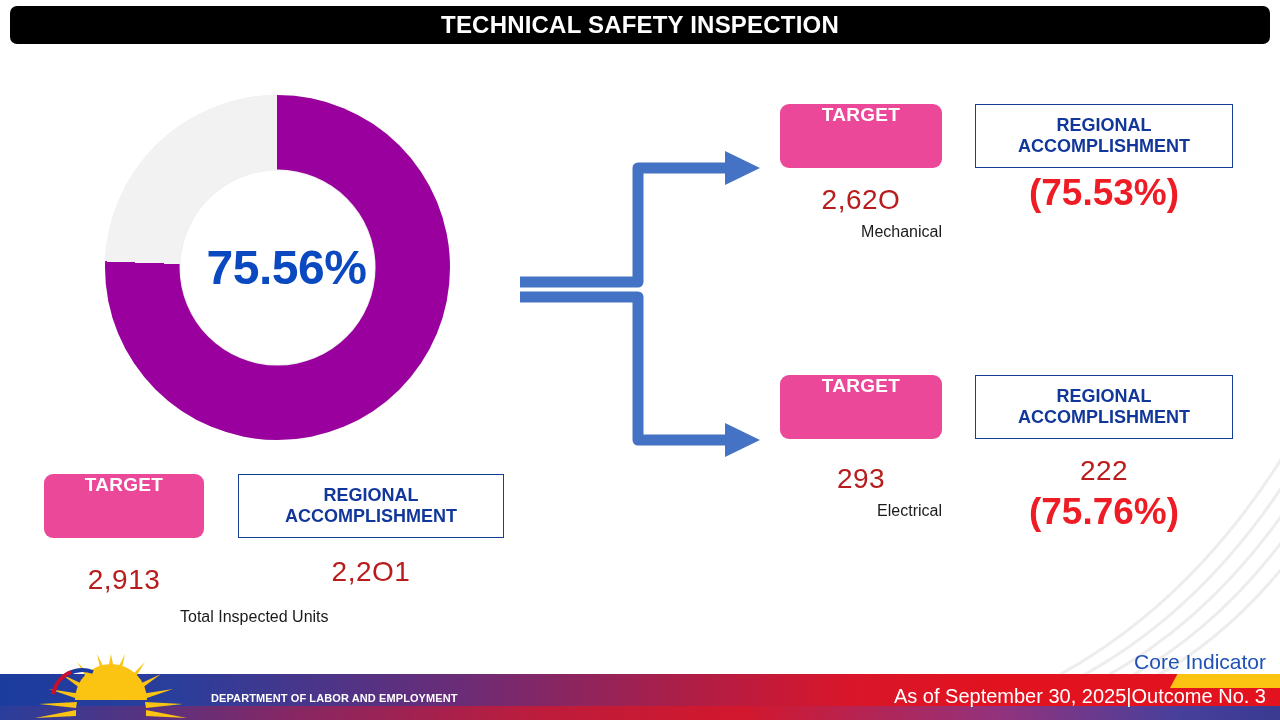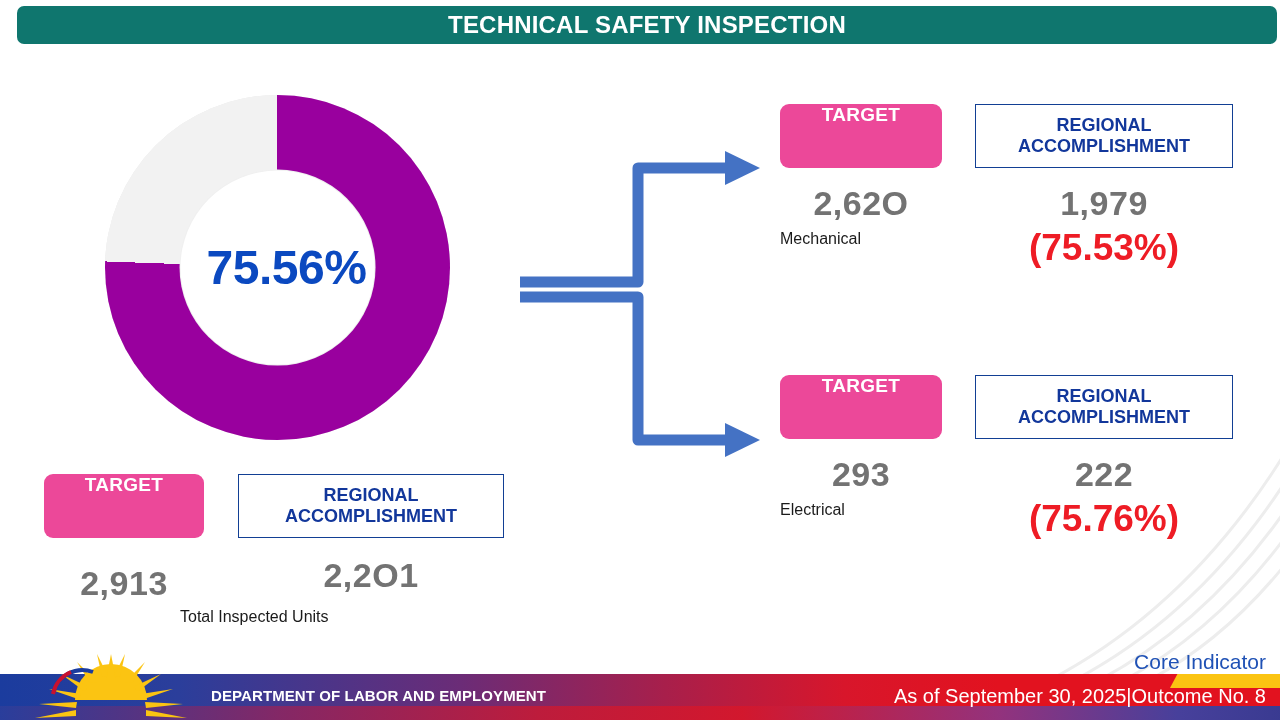--- a/index.html
+++ b/index.html
@@ -26,26 +26,25 @@
     pointer-events: none;
   }
 
   
   .header-bar {
     position: absolute;
     left: 10px;
     top: 6px;
     width: 1260px;
     height: 38px;
-    background: #0f766e;
+    background: #000000;
     border-radius: 7px;
     display: flex;
     align-items: center;
     justify-content: center;
-    margin-left: 7px;
   }
   .header-title {
     color: #ffffff;
     font-size: 24px;
     font-weight: bold;
     letter-spacing: 0.2px;
     white-space: nowrap;
   }
 
   
@@ -123,38 +122,38 @@
     justify-content: center;
     text-align: center;
     color: #12379B;
     font-size: 18px;
     font-weight: bold;
     line-height: 1.16;
     padding: 4px 6px;
     box-sizing: border-box;
   }
   .big-num {
-    color: #737373;
-    font-size: 34px;
-    font-weight: bold;
+    color: #b91c1c;
+    font-size: 28px;
+    font-weight: normal;
     text-align: center;
     letter-spacing: 0.5px;
     white-space: nowrap;
   }
   .pct-num {
     color: #EE1C25;
     font-size: 37px;
     font-weight: bold;
     text-align: center;
     white-space: nowrap;
   }
   .sub-label {
     color: #1a1a1a;
     font-size: 16px;
-    text-align: left;
+    text-align: right;
     white-space: nowrap;
   }
 
   
   .core-indicator {
     position: absolute;
     right: 14px;
     top: 650px;
     color: #1F51B5;
     font-size: 21px;
@@ -201,21 +200,21 @@
     height: 40px;
     background: #FBC412;
     transform: skewX(-28deg);
     transform-origin: bottom right;
   }
   .dole-text {
     position: absolute;
     left: 211px;
     bottom: 16px;
     color: #ffffff;
-    font-size: 15px;
+    font-size: 11px;
     font-weight: bold;
     letter-spacing: 0.1px;
     white-space: nowrap;
   }
   .footer-right {
     position: absolute;
     right: 14px;
     bottom: 12px;
     display: flex;
     align-items: baseline;
@@ -312,33 +311,32 @@
       <div class="big-num" style="margin-top:16px;">2,62O</div>
       <div class="sub-label" style="margin-top:7px;">Mechanical</div>
     </div>
     <div style="width:258px;">
       <div class="ra-box" style="width:258px; height:64px;">
         <span>
           <span>REGIONAL</span><br>
           <span>ACCOMPLISHMENT</span>
         </span>
       </div>
-      <div class="big-num" style="margin-top:16px;">1,979</div>
       <div class="pct-num" style="margin-top:4px;">(75.53%)</div>
     </div>
   </div>
 </div>
 
 <div class="metric-group" style="left:780px; top:375px; width:480px;">
   <div style="display:flex; align-items:flex-start; gap:33px;">
     <div style="width:162px;">
       <div class="target-pill" style="width:162px; height:64px;">
         <span>TARGET</span>
       </div>
-      <div class="big-num" style="margin-top:16px;">293</div>
+      <div class="big-num" style="margin-top:24px;">293</div>
       <div class="sub-label" style="margin-top:7px;">Electrical</div>
     </div>
     <div style="width:258px;">
       <div class="ra-box" style="width:258px; height:64px;">
         <span>
           <span>REGIONAL</span><br>
           <span>ACCOMPLISHMENT</span>
         </span>
       </div>
       <div class="big-num" style="margin-top:16px;">222</div>
@@ -349,21 +347,21 @@
 
 <div class="core-indicator">Core Indicator</div>
 
 <div class="footer-bar">
   <div class="footer-yellow"></div>
   <div class="footer-bar-lower"></div>
   <div class="dole-text">DEPARTMENT OF LABOR AND EMPLOYMENT</div>
   <div class="footer-right">
     <span>As of September 30, 2025</span>
     <span class="footer-sep">|</span>
-    <span>Outcome No. 8</span>
+    <span>Outcome No. 3</span>
   </div>
 </div>
 
 <div class="dole-logo">
   <svg width="178" height="100" viewBox="0 0 178 100" xmlns="http://www.w3.org/2000/svg">
     <g transform="translate(89,96)">
       <path d="M -36 -16 A 36 36 0 0 1 36 -16 Z" fill="#FBC412"></path>
       <g fill="#FBC412">
         <polygon points="-5,-36 0,-62 5,-36"></polygon>
         <polygon points="-3,-40 -14,-62 -9,-39"></polygon>

